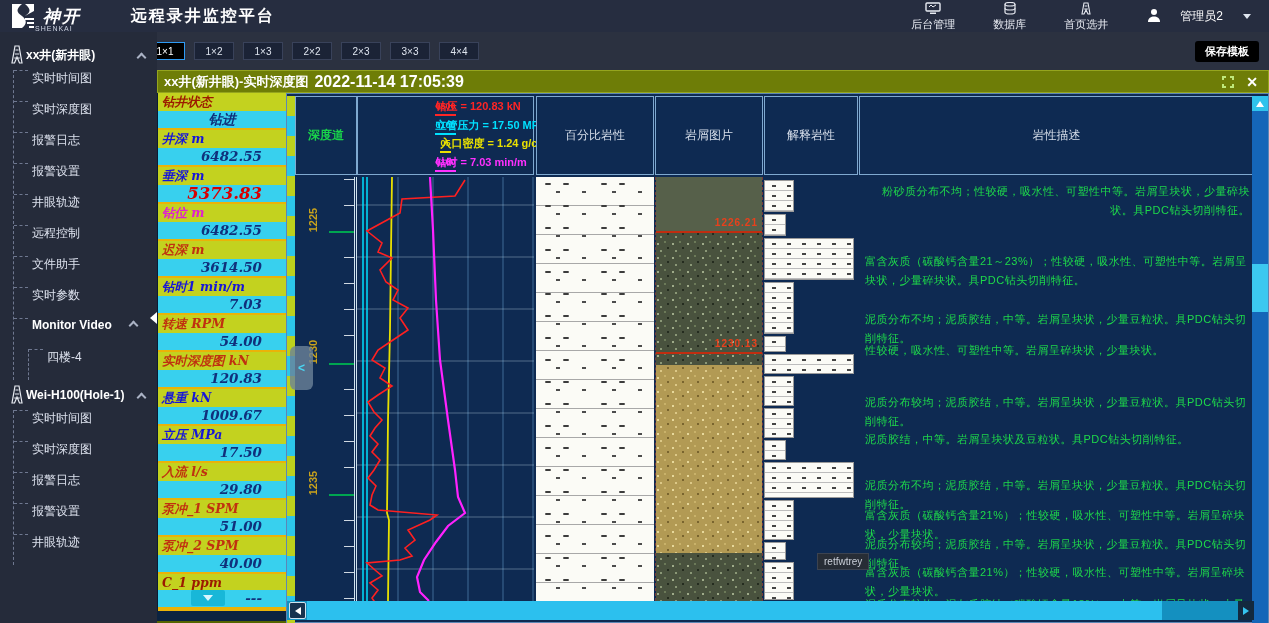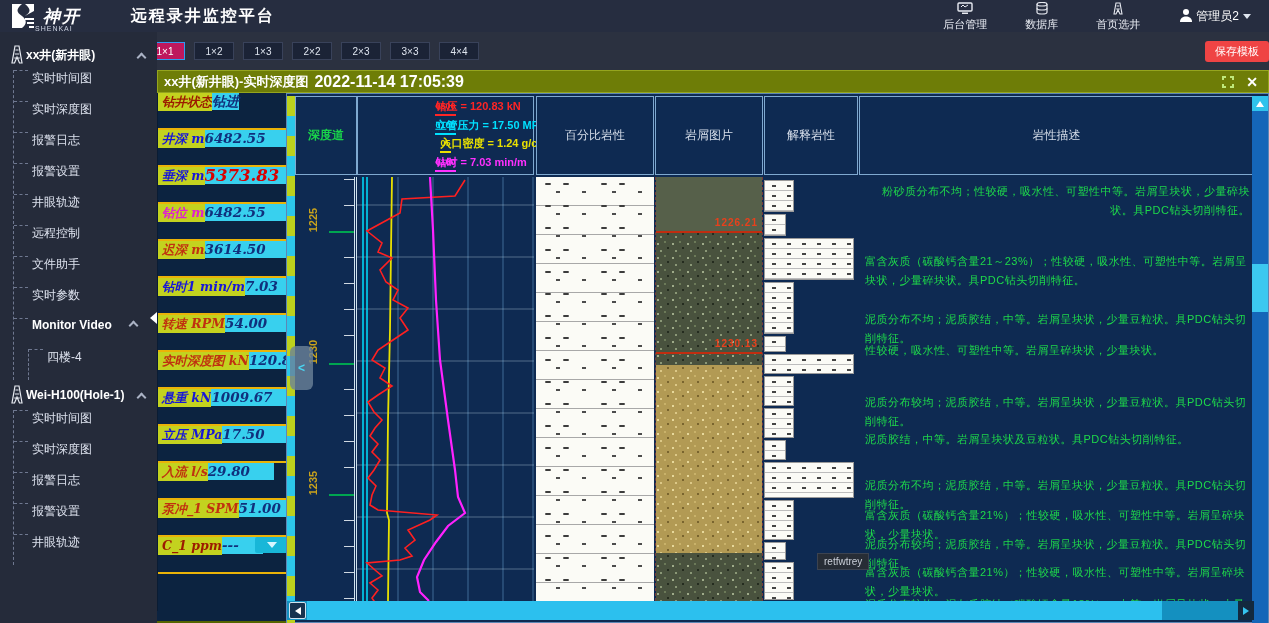--- a/index.html
+++ b/index.html
@@ -12,34 +12,34 @@
     background:#262d40; display:flex; align-items:center; z-index:30; }
   .logo-mark { width:26px; height:24px; margin-left:10px; }
   .brand-cn { color:#fff; font-size:17px; font-weight:bold; font-style:italic; margin-left:7px;
     font-family:"DejaVu Serif", serif; letter-spacing:2px; }
   .brand-sub { color:#cdd3e0; font-size:7px; margin-left:-46px; margin-top:24px; letter-spacing:1px; }
   .app-title { color:#ffffff; font-size:16px; font-weight:bold; margin-left:58px; letter-spacing:2px; }
   .top-menu { margin-left:auto; display:flex; align-items:center; gap:38px; margin-right:18px; }
   .top-menu-item { display:flex; flex-direction:column; align-items:center; color:#e8ebf2;
     font-size:11px; cursor:pointer; line-height:1.1; }
   .top-menu-item svg { width:16px; height:13px; margin-bottom:1px; }
-  .user-item { display:flex; align-items:center; gap:2px; color:#ffffff; font-size:12px; }
+  .user-item { display:flex; align-items:center; gap:18px; color:#ffffff; font-size:12px; }
   .user-caret { width:0; height:0; border-left:4px solid transparent; border-right:4px solid transparent;
     border-top:5px solid #dfe5ef; margin-left:2px; }
 
   
   .toolbar { position:absolute; left:157px; top:32px; width:1112px; height:38px;
     background:#2b3140; display:flex; align-items:center; }
   .grid-btn { min-width:40px; height:18px; margin-right:9px; background:#1b2336;
     border:1px solid #39425a; color:#dfe5ef; font-size:10px; display:flex; align-items:center;
     justify-content:center; cursor:pointer; }
   .grid-btn:first-child { margin-left:-12px; }
-  .grid-btn.active { background:#be185d; border-color:#2e9bf5; color:#fff; }
-  .save-btn { margin-left:auto; background:#ef4444; color:#fff; font-size:11px;
-    padding:3px 10px; border-radius:3px; cursor:pointer; }
+  .grid-btn.active { background:#000000; border-color:#2e9bf5; color:#fff; }
+  .save-btn { margin-left:auto; margin-right:10px; background:#000000; color:#fff; font-size:11px;
+    padding:3px 10px; border-radius:3px; cursor:pointer;font-weight:bold; }
 
   
   .sidebar { position:absolute; left:0; top:32px; width:157px; height:591px; background:#252b3a;
     color:#dfe3ec; font-size:12px; overflow:hidden; padding-top:8px; }
   .well-header { display:flex; align-items:center; height:30px; padding-left:8px; cursor:pointer;
     color:#ffffff; font-weight:bold; font-size:12px; }
   .well-header svg { width:18px; height:20px; margin-right:5px; flex:none; }
   .caret-up { width:7px; height:7px; border-left:2px solid #aab2c4; border-top:2px solid #aab2c4;
     transform:rotate(45deg); margin-left:auto; margin-right:12px; margin-top:4px; }
   .tree-children { margin-left:13px; border-left:1px dashed #6f7890; }
@@ -62,21 +62,21 @@
   .expand-icon i { position:absolute; width:4px; height:4px; border:2px solid #bfe87a; }
   .expand-icon i:nth-child(1){left:0;top:0;border-right:none;border-bottom:none;}
   .expand-icon i:nth-child(2){right:0;top:0;border-left:none;border-bottom:none;}
   .expand-icon i:nth-child(3){left:0;bottom:0;border-right:none;border-top:none;}
   .expand-icon i:nth-child(4){right:0;bottom:0;border-left:none;border-top:none;}
   .close-icon { color:#fff; font-size:14px; font-weight:bold; cursor:pointer; line-height:1; }
 
   
   .param-panel { position:absolute; left:0; top:23px; width:129px; height:518px;
     display:flex; flex-direction:column; border-left:1px solid #0a1c33; }
-  .param-row { height:37px; flex:none; border-bottom:2px solid #eab308; display:flex; flex-direction:row; }
+  .param-row { height:37px; flex:none; border-bottom:6px solid #eab308; display:flex; flex-direction:column; }
   .param-label { height:18px; background:#c3d21f; font-size:12.5px; font-weight:bold; font-style:italic;
     padding:1px 0 0 4px; white-space:nowrap; font-family:"DejaVu Serif", serif; }
   .param-value { height:17px; background:#38d0ee; color:#10307c; font-size:13.5px; font-weight:bold;
     font-style:italic; text-align:right; padding-right:24px; font-family:"DejaVu Serif", serif;
     position:relative; line-height:17px; }
   .param-value.center { text-align:center; padding-right:0; }
   .param-value.big { font-size:16.5px; }
   .val-dropdown { position:absolute; left:33px; top:0; width:34px; height:16px; background:#18b7d8;
     border-radius:2px; display:flex; align-items:center; justify-content:center; cursor:pointer; }
   .val-dropdown i { width:0; height:0; border-left:5px solid transparent; border-right:5px solid transparent;
@@ -390,20 +390,24 @@
         </div>
         <div class="param-row">
           <div class="param-label" style="color: rgb(192, 48, 16);">入流  l/s</div>
           <div class="param-value" style="color: rgb(16, 48, 124);">29.80</div>
         </div>
         <div class="param-row">
           <div class="param-label" style="color: rgb(192, 48, 16);">泵冲_1  SPM</div>
           <div class="param-value" style="color: rgb(16, 48, 124);">51.00</div>
         </div>
         <div class="param-row">
+          <div class="param-label" style="color: rgb(192, 48, 16);">泵冲_2  SPM</div>
+          <div class="param-value" style="color: rgb(16, 48, 124);">40.00</div>
+        </div>
+        <div class="param-row">
           <div class="param-label" style="color: rgb(156, 26, 0);">C_1  ppm</div>
           <div class="param-value" style="color: rgb(16, 48, 124);">---<span class="val-dropdown">
               <i></i>
             </span></div>
         </div>
       </div>
 
     <div class="chart">
       <div class="strip"></div>
 

